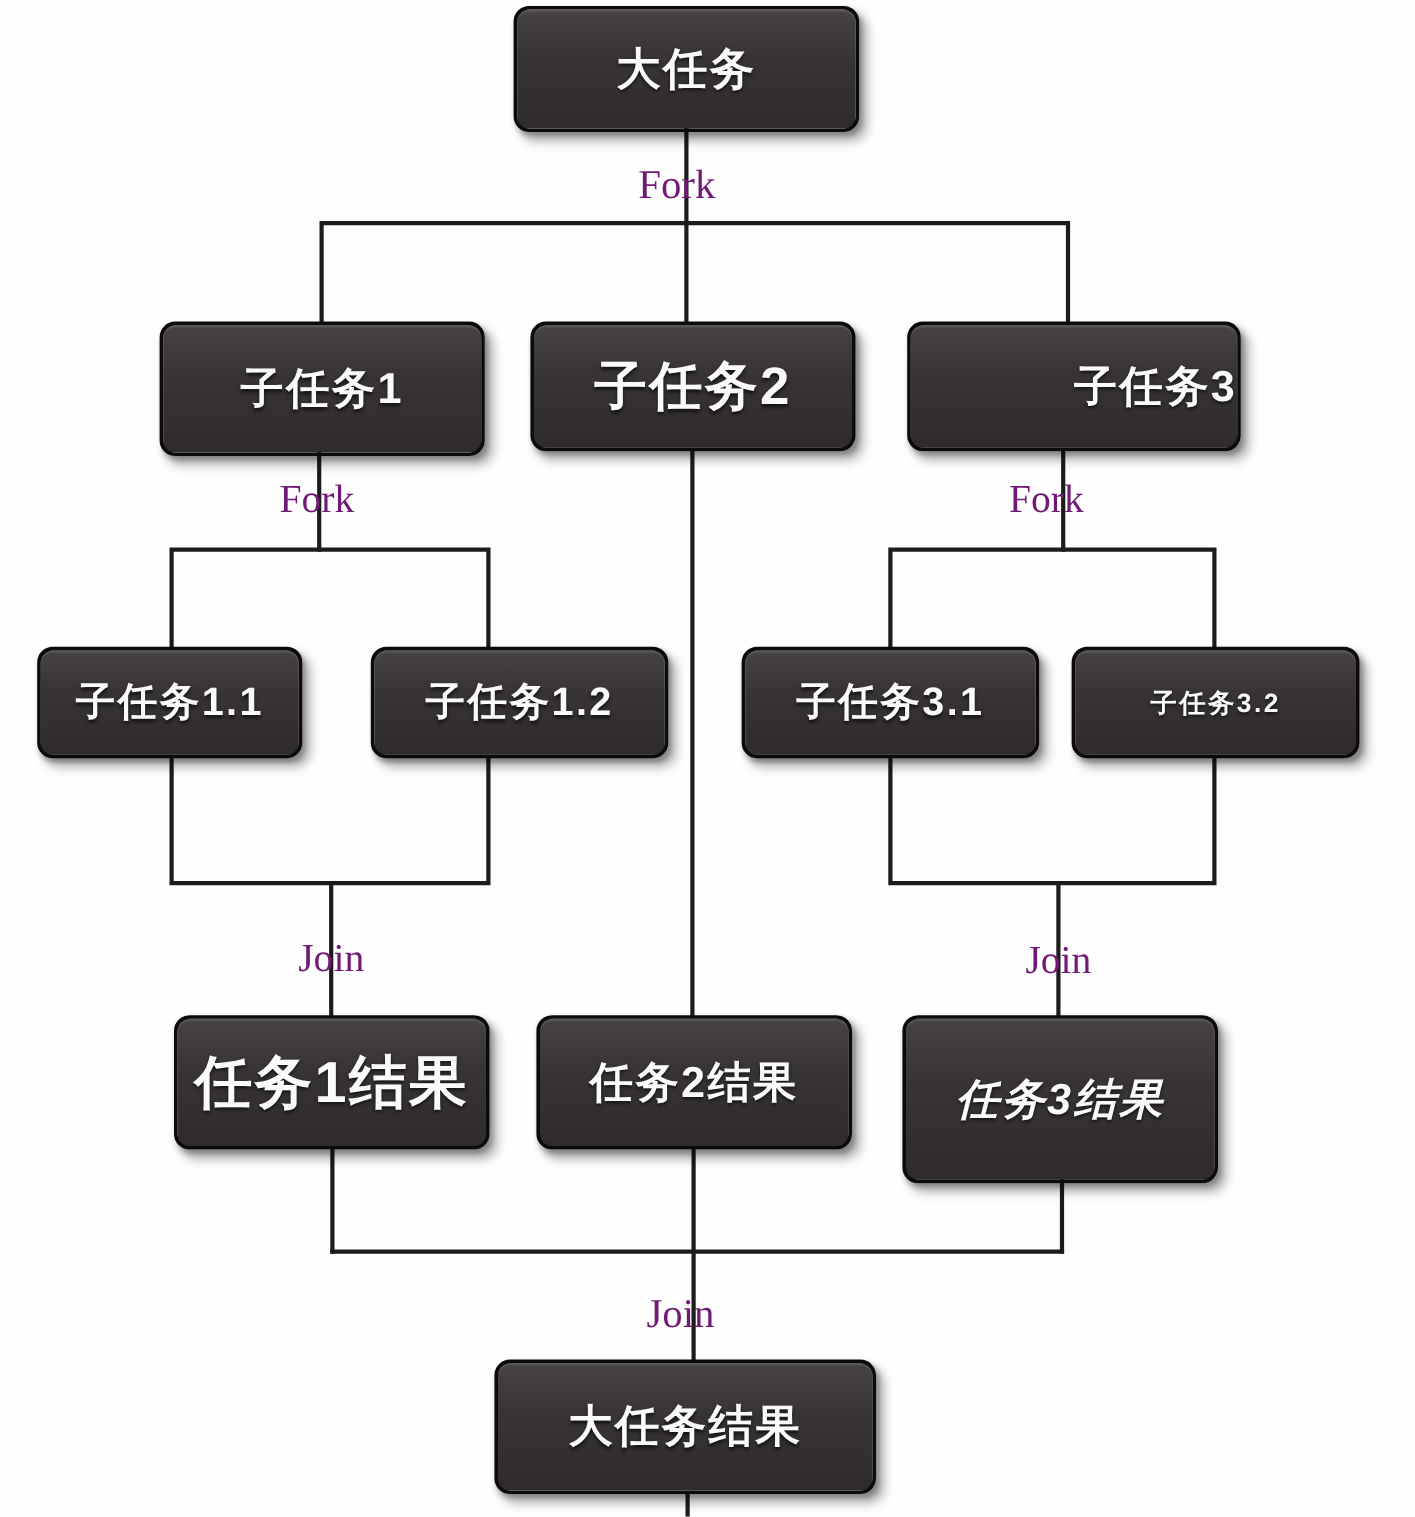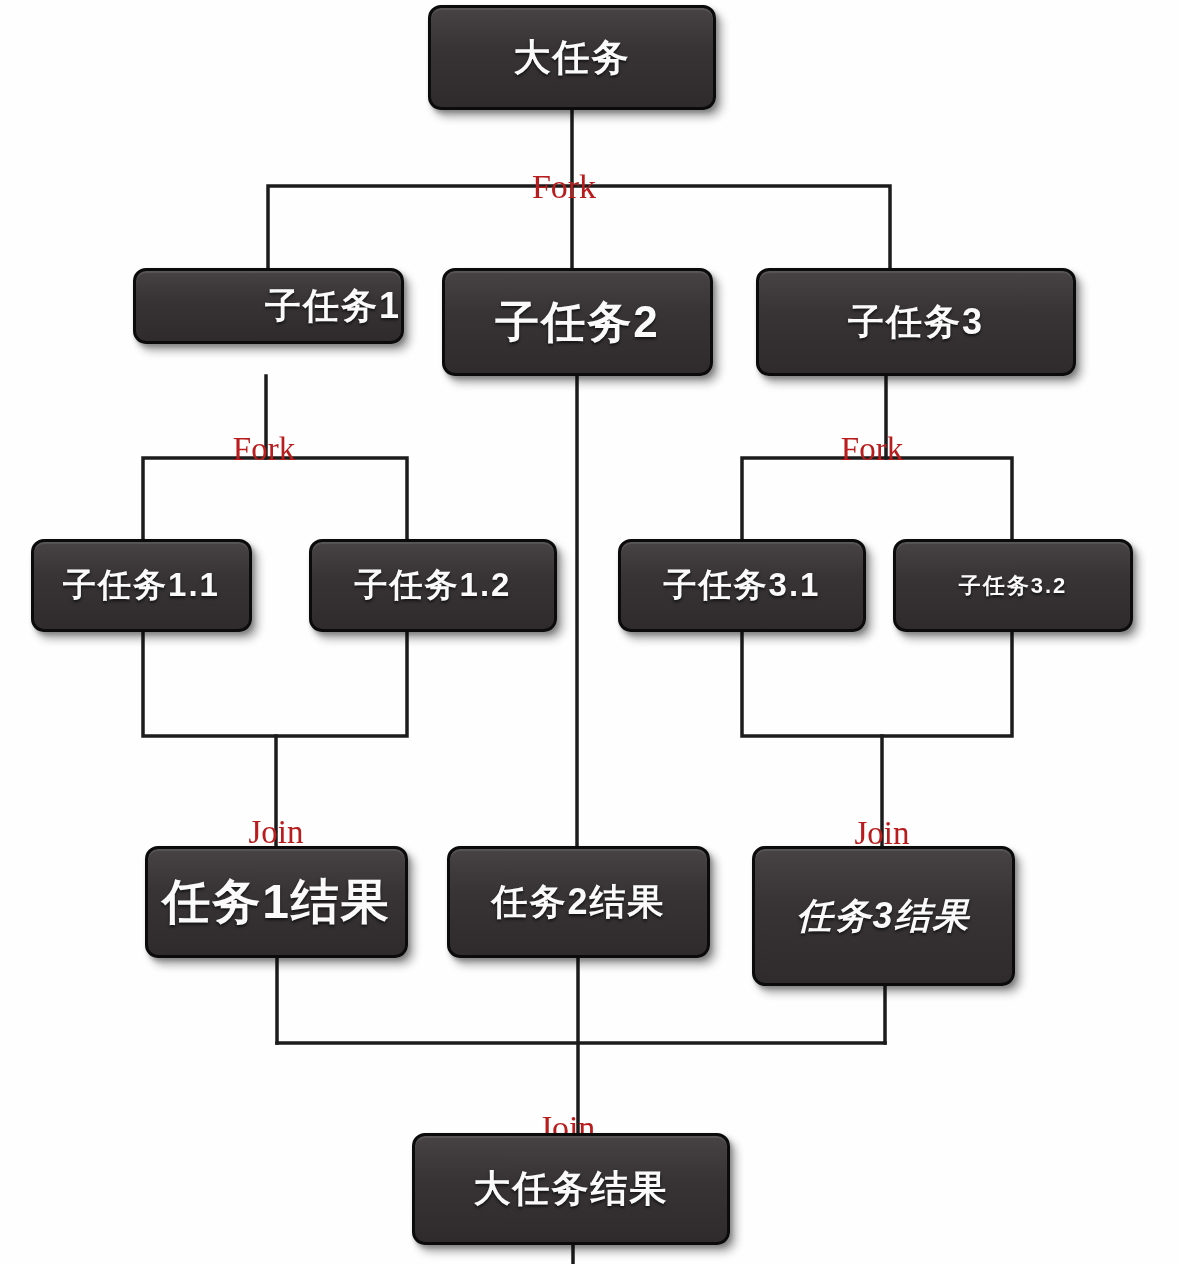--- a/index.html
+++ b/index.html
@@ -47,24 +47,23 @@
     font-weight: bold;
     letter-spacing: 2px;
     text-shadow: 0 2px 3px rgba(0,0,0,0.65);
     white-space: nowrap;
   }
   .edge-label {
     position: absolute;
     z-index: 2;
     transform: translate(-50%, -50%);
     font-family: "Liberation Serif", "DejaVu Serif", serif;
-    color: #b91c1c;
+    color: #701a75;
     white-space: nowrap;
     line-height: 1;
-    margin-top: 32px;
   }
 </style>
 </head>
 <body>
 
 <div class="canvas">
   <svg class="edges" id="edges" viewBox="0 0 1179 1264">
       <polyline points="572,108 572,268"></polyline>
       <polyline points="268,268 268,186 890,186 890,268"></polyline>
       <polyline points="266,376 266,458"></polyline>
@@ -79,27 +78,27 @@
       <polyline points="277,958 277,1043"></polyline>
       <polyline points="885,958 885,1043"></polyline>
       <polyline points="277,1043 885,1043"></polyline>
       <polyline points="578,958 578,1133"></polyline>
       <polyline points="573,1245 573,1264"></polyline>
     </svg>
   <div id="nodes">
       <div class="node" style="left: 428px; top: 5px; width: 288px; height: 105px;">
         <span class="node-label" style="font-size: 37px;">大任务</span>
       </div>
-      <div class="node" style="left: 133px; top: 268px; width: 271px; height: 76px; justify-content: flex-end;">
+      <div class="node" style="left: 133px; top: 268px; width: 271px; height: 112px;">
         <span class="node-label" style="font-size: 36px;">子任务1</span>
       </div>
       <div class="node" style="left: 442px; top: 268px; width: 271px; height: 108px;">
         <span class="node-label" style="font-size: 44px; text-align: center;">子任务2</span>
       </div>
-      <div class="node" style="left: 756px; top: 268px; width: 320px; height: 108px;">
+      <div class="node" style="left: 756px; top: 268px; width: 278px; height: 108px; justify-content: flex-end;">
         <span class="node-label" style="font-size: 36px;">子任务3</span>
       </div>
       <div class="node" style="left: 31px; top: 539px; width: 221px; height: 93px;">
         <span class="node-label" style="font-size: 33px;">子任务1.1</span>
       </div>
       <div class="node" style="left: 286px; top: 539px; width: 248px; height: 93px; margin-left: 23px;">
         <span class="node-label" style="font-size: 33px;">子任务1.2</span>
       </div>
       <div class="node" style="left: 618px; top: 539px; width: 248px; height: 93px;">
         <span class="node-label" style="font-size: 33px;">子任务3.1</span>

